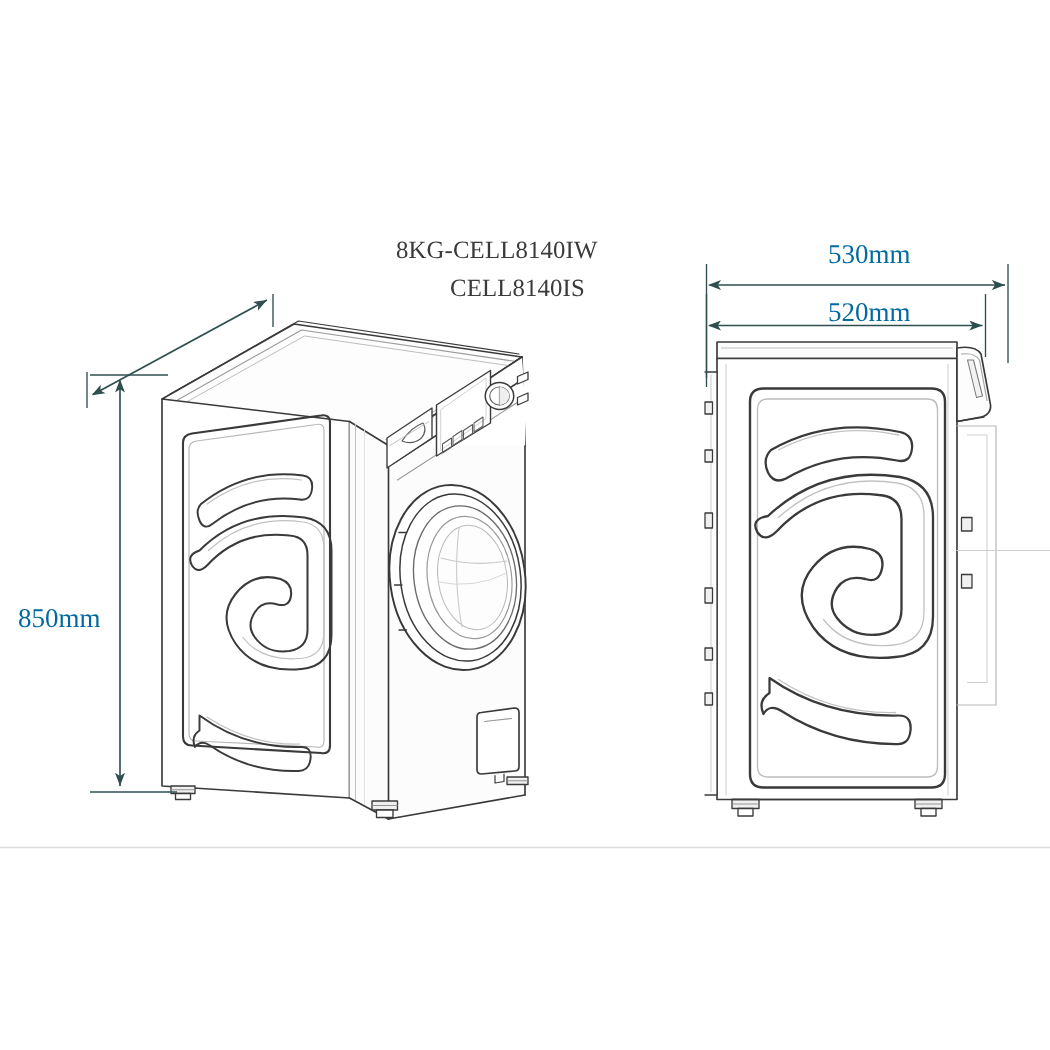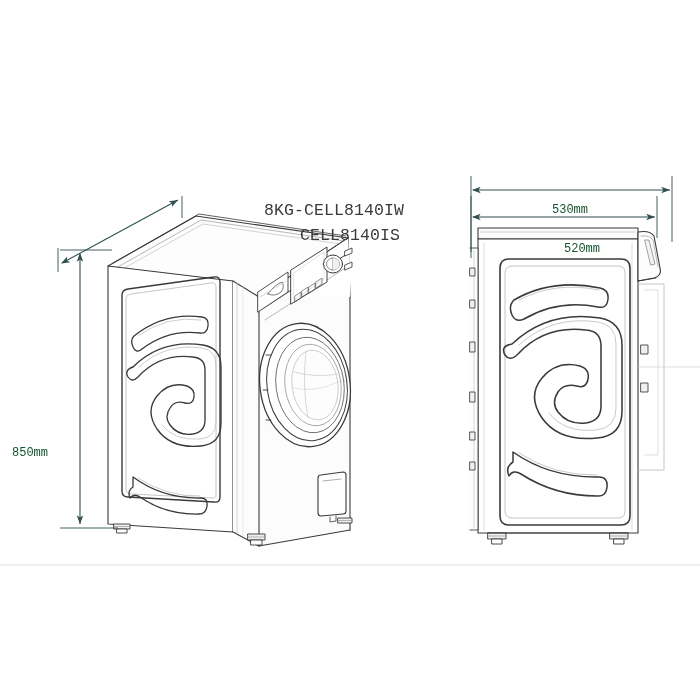--- a/index.html
+++ b/index.html
@@ -18,32 +18,31 @@
     overflow: hidden;
   }
   #drawing {
     position: absolute;
     left: 0;
     top: 0;
   }
   .label {
     position: absolute;
     color: #3a3a3a;
-    font-family: Liberation Mono, monospace;
+    font-family: Liberation Serif, serif;
     white-space: nowrap;
     user-select: none;
-    margin-top: 44px;
   }
   .model-title {
     font-size: 16.5px;
     letter-spacing: 0.1px;
   }
   .dim-label {
-    font-size: 12px;
-    color: #14532d;
+    font-size: 18px;
+    color: #0369a1;
   }
 </style>
 </head>
 <body>
 
 <div id="stage">
 
   <svg id="drawing" width="700" height="700" viewBox="0 0 700 700">
 
     <defs>
@@ -321,15 +320,15 @@
   </svg>
 
   <div class="label model-title" style="left:264px; top:157px;">8KG-CELL8140IW</div>
 
   <div class="label model-title" style="left:300px; top:182px;">CELL8140IS</div>
 
   <div class="label dim-label" style="left:12px; top:402px;">850mm</div>
 
   <div class="label dim-label" style="left:552px; top:159px;">530mm</div>
 
-  <div class="label dim-label" style="left:564px; top:198px;">520mm</div>
+  <div class="label dim-label" style="left:552px; top:198px;">520mm</div>
 
 </div>
 
 </body></html>

